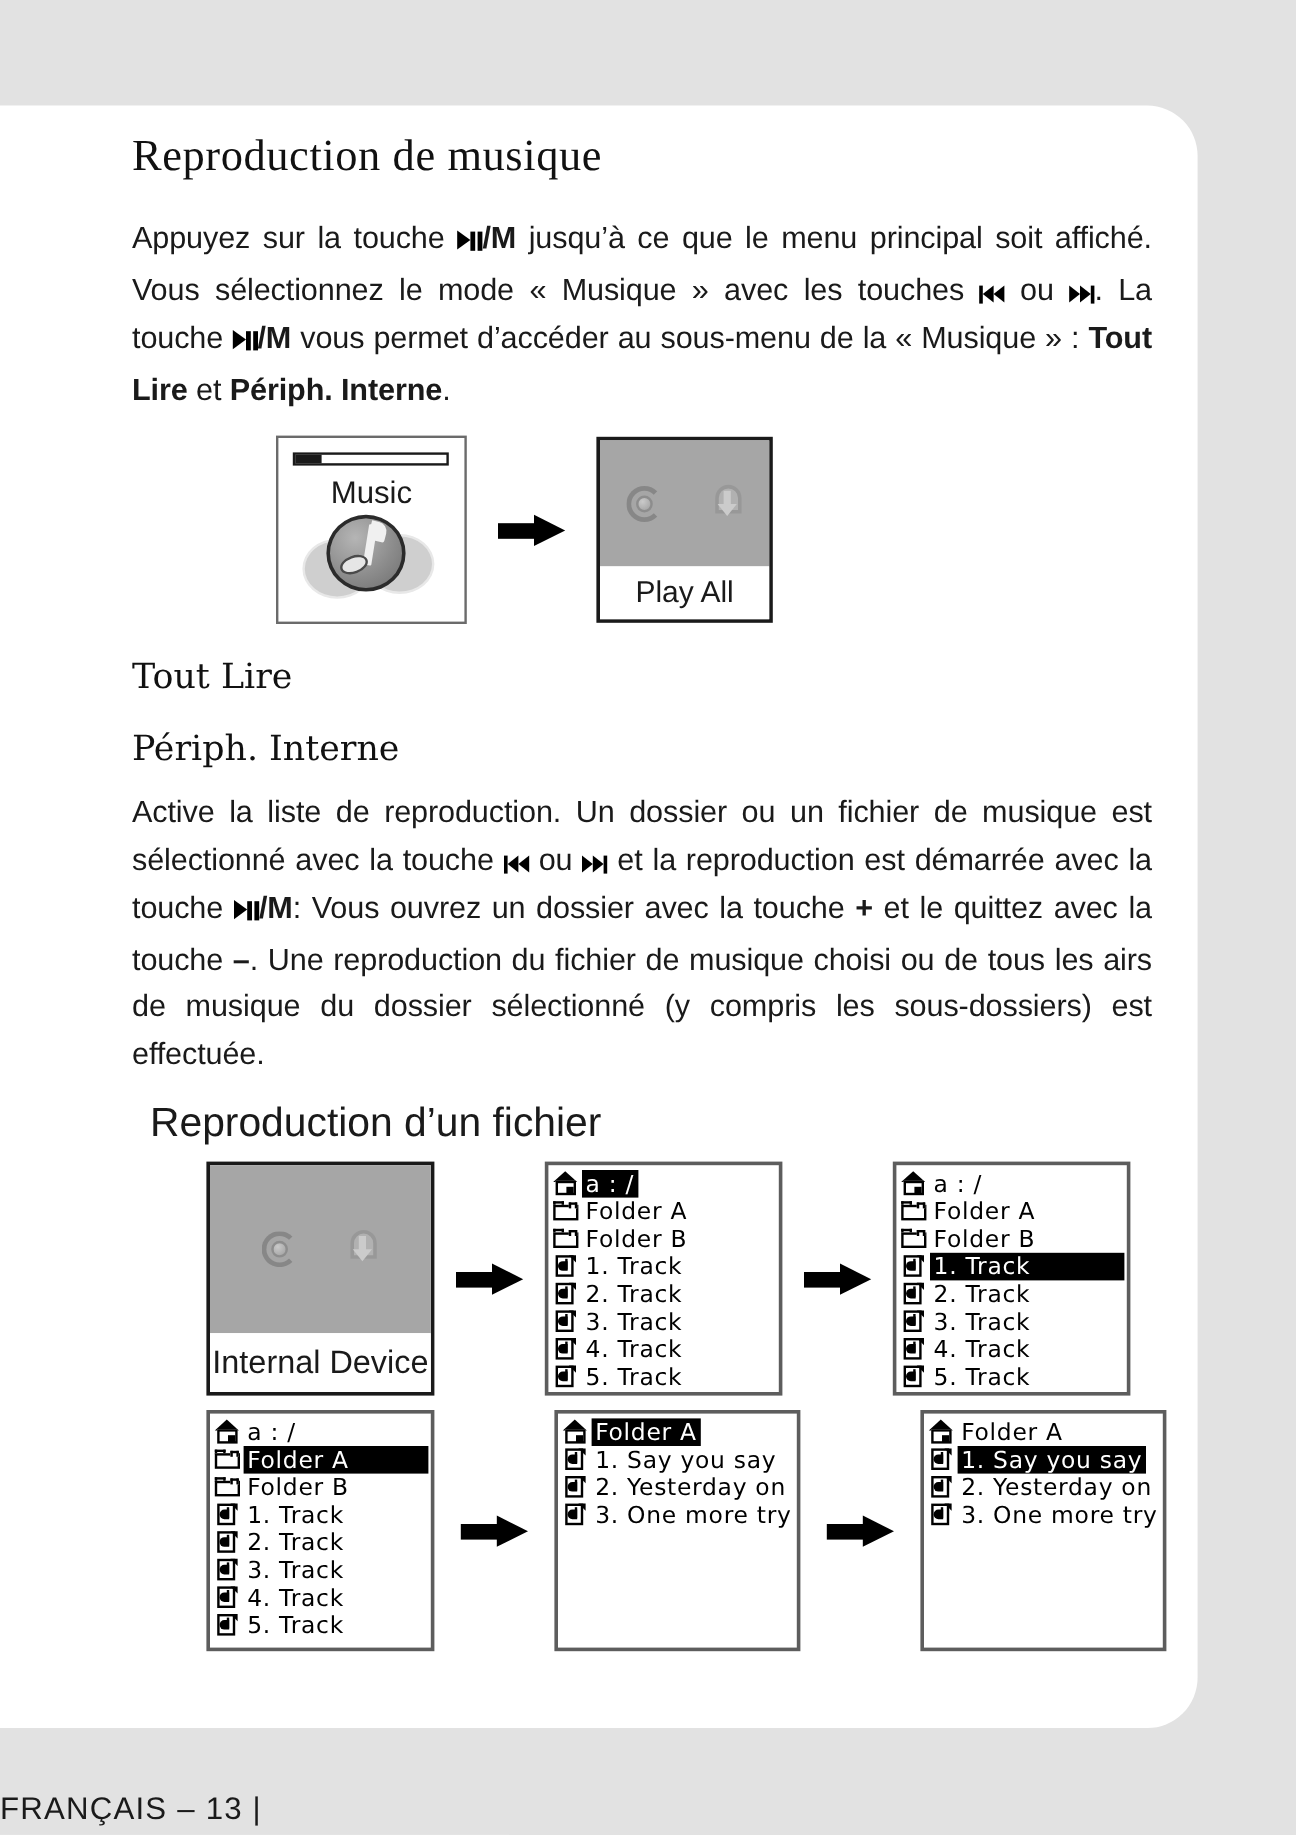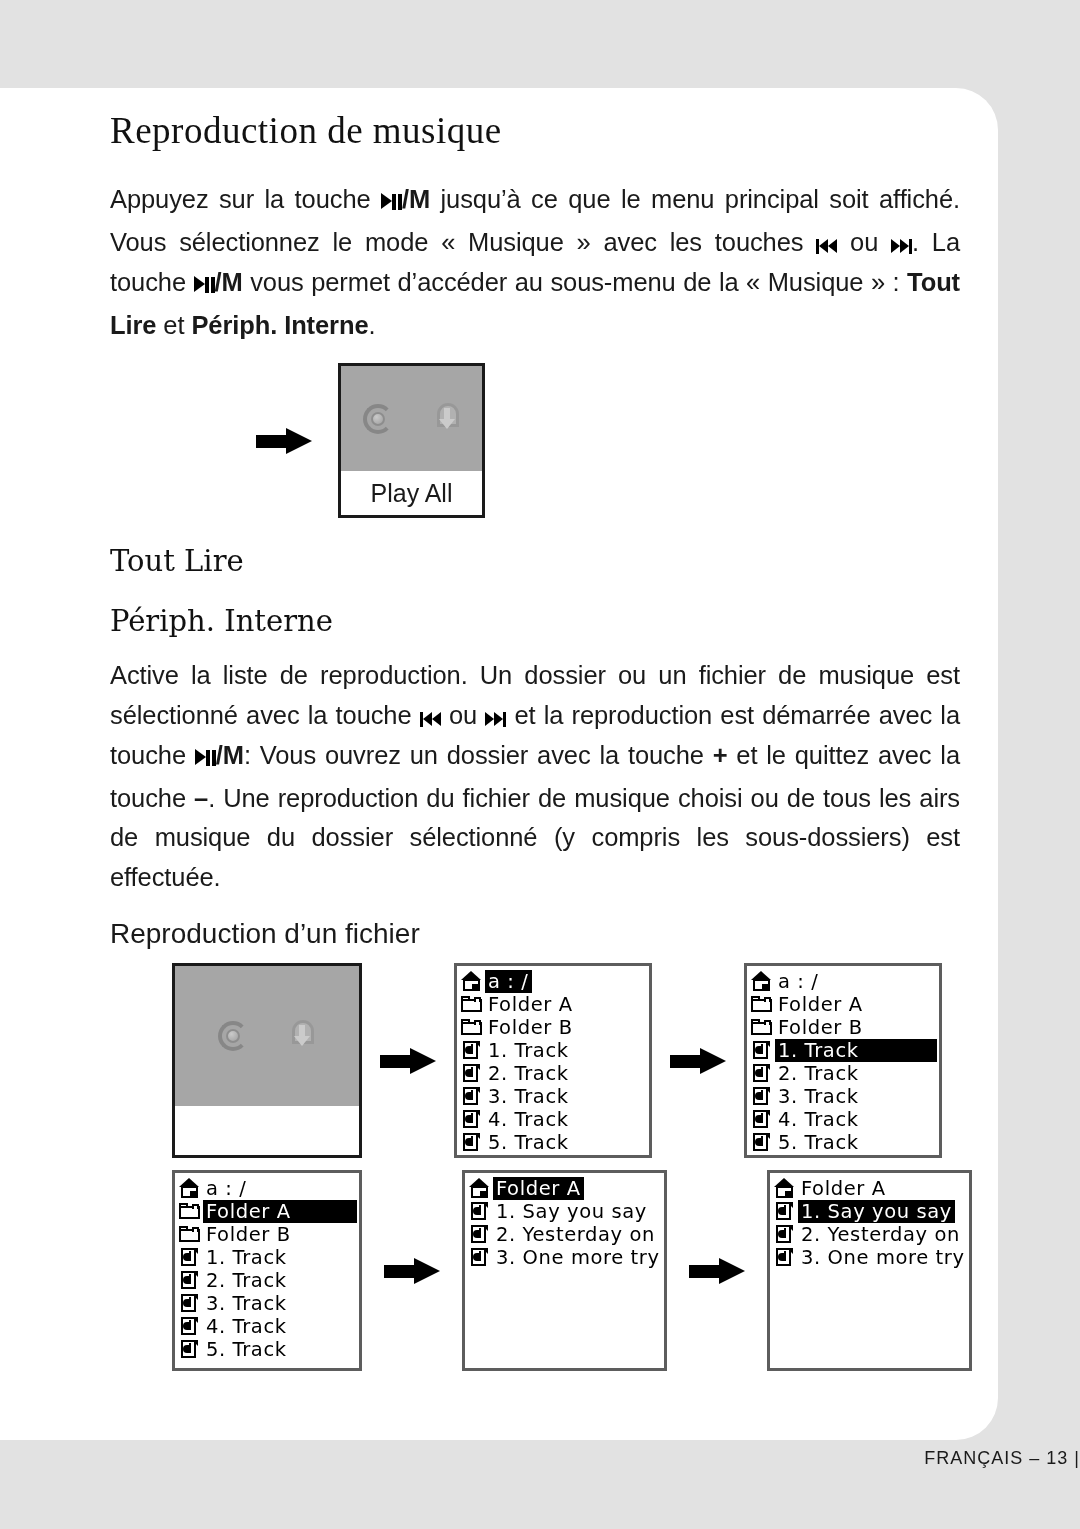--- a/index.html
+++ b/index.html
@@ -58,24 +58,24 @@
     line-height: 39.5px;
     color: #1a1a1a;
     text-align: justify;
     margin: 0;
     letter-spacing: -0.1px;
   }
   .body-par.nojust { text-align: left; }
   .body-par b { font-weight: bold; }
   .cap-line {
     font-family: "Liberation Sans", sans-serif;
-    font-size: 28px;
+    font-size: 34px;
     line-height: 34px;
     color: #1a1a1a;
-    margin: 0;
+    margin: 15px;
   }
 
   
   .glyph {
     display: inline-block;
     vertical-align: -1px;
     position: relative;
     white-space: nowrap;
     font-weight: bold;
   }
@@ -417,40 +417,52 @@
     position: absolute;
     left: 0;
     top: 1440px;
     width: 1080px;
     height: 89px;
     background: #e2e2e2;
   }
   .footer-text {
     position: absolute;
     left: 0; right: 0;
-    top: 1448px;
-    text-align: right;
+    top: 1492px;
+    text-align: left;
     font-family: "Liberation Sans", sans-serif;
-    font-size: 18px;
+    font-size: 26px;
     letter-spacing: 1px;
     color: #1a1a1a;
   }
 </style>
 </head>
 <body>
 
 <div class="page-sheet">
   <div class="content">
 
     <h1 class="page-title">Reproduction de musique</h1>
 
     <p class="body-par" style="margin-top:26px;"><span>Appuyez sur la touche </span><span class="glyph g-play"><span class="tri-r"></span><span class="pausebars"><i></i><i></i></span><span style="font-weight:bold;">/M</span></span><span> jusqu’à ce que le menu principal soit affiché. Vous sélectionnez le mode « Musique » avec les touches </span><span class="glyph"><span class="bar-v"></span><span class="tri-l"></span><span class="tri-l"></span></span><span> ou </span><span class="glyph"><span class="tri-r" style="border-left-width:9px;border-top-width:7px;border-bottom-width:7px;"></span><span class="tri-r" style="border-left-width:9px;border-top-width:7px;border-bottom-width:7px;"></span><span class="bar-v"></span></span><span>. La touche </span><span class="glyph g-play"><span class="tri-r"></span><span class="pausebars"><i></i><i></i></span><span style="font-weight:bold;">/M</span></span><span> vous permet d’accéder au sous-menu de la « Musique » : </span><b>Tout Lire</b><span> et </span><b>Périph. Interne</b><span>.</span></p>
 
     <div class="diagram-row" style="margin-top:18px; padding-left:120px;">
 
+      <div class="scr-music">
+        <div class="mus-bar"></div>
+        <div class="mus-label">Music</div>
+        <div class="mus-note">
+          <div class="disc-back1"></div>
+          <div class="disc-back2"></div>
+          <div class="disc-main"></div>
+          <div class="nstem"></div>
+          <div class="nflag"></div>
+          <div class="nhead"></div>
+        </div>
+      </div>
 
       <div class="arrow" style="margin:0 26px;">
         <div class="shaft"></div>
           <div class="head"></div>
       </div>
 
       <div class="scr-dev" style="width:147px;height:155px;">
         <div class="dev-top" style="height:105px;">
           <div class="ico-repeat">
               <div class="ring"></div>
@@ -482,20 +494,21 @@
           <div class="ico-repeat">
               <div class="ring"></div>
               <div class="ball"></div>
             </div>
           <div class="ico-dl">
               <div class="cup"></div>
               <div class="arw"></div>
               <div class="arwh"></div>
             </div>
         </div>
+        <div class="dev-label" style="height:49px;font-size:27px;">Internal Device</div>
       </div>
 
       <div class="arrow" style="margin:0 18px;">
         <div class="shaft"></div>
           <div class="head"></div>
       </div>
 
       <div class="scr-list" style="width:198px;height:195px;">
           <div class="lrow sel">
             <span class="ic ic-home">

